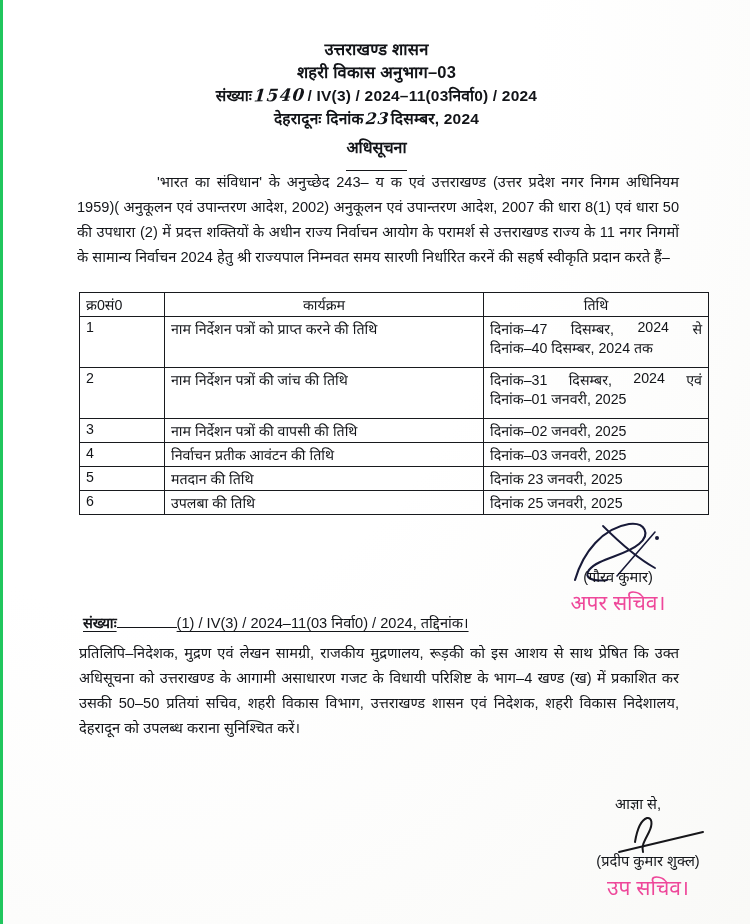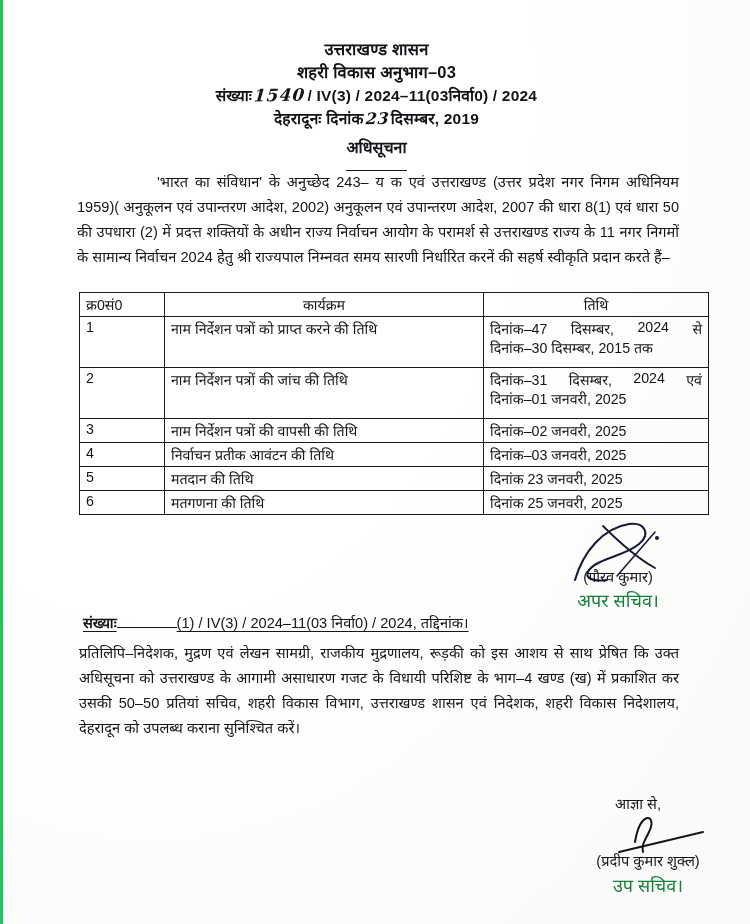--- a/index.html
+++ b/index.html
@@ -119,21 +119,21 @@
   .dt-spread {
     display: flex;
     justify-content: space-between;
     white-space: nowrap;
   }
   .dt-plain { white-space: nowrap; }
 
   
   .sig-wrap { position: absolute; text-align: center; }
   .sig-name { font-size: 14.6px; color: #15171b; white-space: nowrap; }
-  .sig-desig { font-size: 18px; color: #15803d; white-space: nowrap; }
+  .sig-desig { font-size: 21px; color: #ec4899; white-space: nowrap; }
   .sig-scribble {
     position: absolute;
     pointer-events: none;
   }
   .agya {
     position: absolute;
     font-size: 14.6px;
     color: #15171b;
     white-space: nowrap;
   }
@@ -161,21 +161,21 @@
 
   <div class="hdr" style="top:61px;">
     <div class="hdr-line">शहरी विकास अनुभाग–03</div>
   </div>
 
   <div class="hdr" style="top:84px;">
     <div class="hdr-line num"><span>संख्याः</span><span class="hand">1540</span><span>/ IV(3) / 2024–11(03निर्वा0) / 2024</span></div>
   </div>
 
   <div class="hdr" style="top:108px;">
-    <div class="hdr-line place"><span>देहरादूनः दिनांक</span><span class="hand-sm">23</span><span>दिसम्बर, 2019</span></div>
+    <div class="hdr-line place"><span>देहरादूनः दिनांक</span><span class="hand-sm">23</span><span>दिसम्बर, 2024</span></div>
   </div>
 
   <div class="notif-title" style="top:136px;">
     <span>अधिसूचना</span>
   </div>
 
   <div class="para indent" style="left:74px; top:170px; width:602px;">'भारत का संविधान' के अनुच्छेद 243– य क एवं उत्तराखण्ड (उत्तर प्रदेश नगर निगम अधिनियम 1959)( अनुकूलन एवं उपान्तरण आदेश, 2002) अनुकूलन एवं उपान्तरण आदेश, 2007 की धारा 8(1) एवं धारा 50 की उपधारा (2) में प्रदत्त शक्तियों के अधीन राज्य निर्वाचन आयोग के परामर्श से उत्तराखण्ड राज्य के 11 नगर निगमों के सामान्य निर्वाचन 2024 हेतु श्री राज्यपाल निम्नवत समय सारणी निर्धारित करनें की सहर्ष स्वीकृति प्रदान करते हैं–</div>
 
   <table class="tbl" style="left:76px; top:292px; width:598px;">
     <thead>
@@ -189,21 +189,21 @@
       <tr class="row-tall">
         <td class="sn">1</td>
         <td class="prog">नाम निर्देशन पत्रों को प्राप्त करने की तिथि</td>
         <td class="date">
           <div class="dt-spread">
             <span>दिनांक–47</span>
             <span>दिसम्बर,</span>
             <span>2024</span>
             <span>से</span>
           </div>
-          <div class="dt-plain">दिनांक–30 दिसम्बर, 2015 तक</div>
+          <div class="dt-plain">दिनांक–40 दिसम्बर, 2024 तक</div>
         </td>
       </tr>
       <tr class="row-tall">
         <td class="sn">2</td>
         <td class="prog">नाम निर्देशन पत्रों की जांच की तिथि</td>
         <td class="date">
           <div class="dt-spread">
             <span>दिनांक–31</span>
             <span>दिसम्बर,</span>
             <span>2024</span>
@@ -222,21 +222,21 @@
         <td class="prog">निर्वाचन प्रतीक आवंटन की तिथि</td>
         <td class="date dt-plain">दिनांक–03 जनवरी, 2025</td>
       </tr>
       <tr>
         <td class="sn">5</td>
         <td class="prog">मतदान की तिथि</td>
         <td class="date dt-plain">दिनांक 23 जनवरी, 2025</td>
       </tr>
       <tr>
         <td class="sn">6</td>
-        <td class="prog">मतगणना की तिथि</td>
+        <td class="prog">उपलबा की तिथि</td>
         <td class="date dt-plain">दिनांक 25 जनवरी, 2025</td>
       </tr>
     </tbody>
   </table>
 
   <svg class="sig-scribble" style="left:556px; top:518px; width:150px; height:66px;" viewBox="0 0 150 66">
     <path d="M16,62 C24,34 44,10 70,6 C86,4 92,16 80,26 C66,38 40,40 30,52 C24,60 34,64 48,62" fill="none" stroke="#1a1c3a" stroke-width="2.1" stroke-linecap="round"></path>
     <path d="M44,8 C60,24 78,40 96,50" fill="none" stroke="#1a1c3a" stroke-width="1.8" stroke-linecap="round"></path>
     <path d="M96,14 C84,28 70,44 58,58" fill="none" stroke="#1a1c3a" stroke-width="1.6" stroke-linecap="round"></path>
     <circle cx="98" cy="20" r="2.0" fill="#1a1c3a"></circle>

